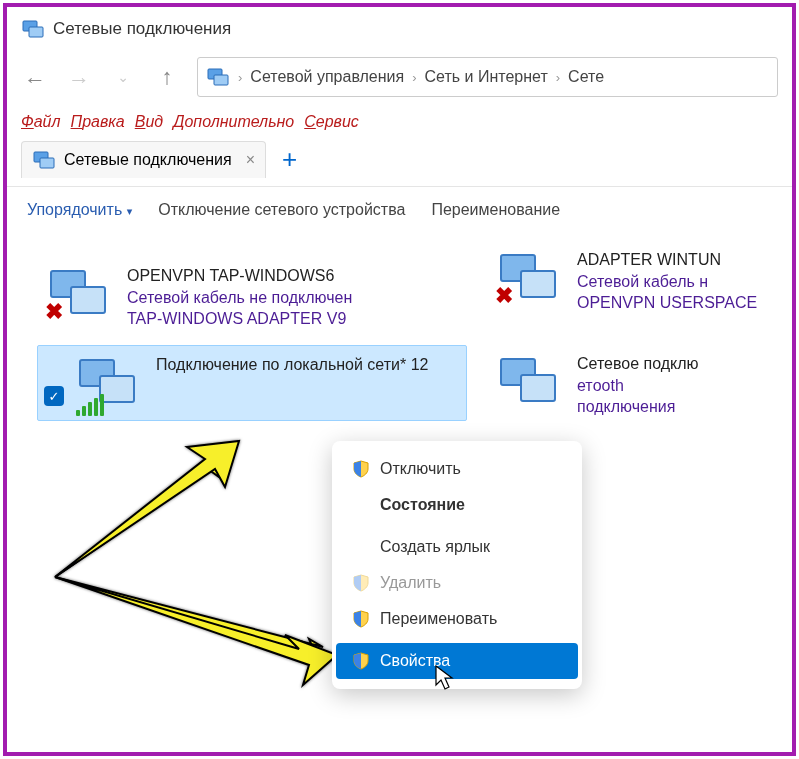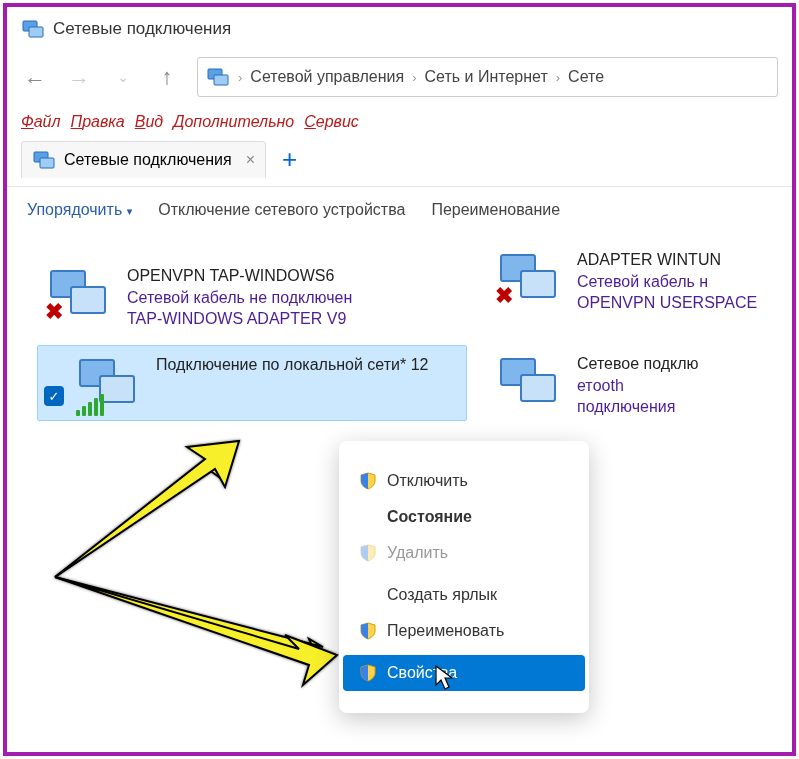--- a/index.html
+++ b/index.html
@@ -17,21 +17,21 @@
 .plus { color: #0066cc; font-size: 26px; font-weight: 300; padding: 0 6px; }
 .toolbar { display: flex; gap: 26px; padding: 14px 20px; font-size: 16px; color: #444; white-space: nowrap; overflow: hidden; }
 .toolbar .sort { color: #2a5db0; }
 .content { position: relative; padding: 4px 10px; }
 .adapter { display: flex; align-items: flex-start; gap: 14px; width: 430px; padding: 8px 6px; position: absolute; }
 .adapter.sel { background: #cce8ff; border: 1px solid #99d1ff; border-radius: 2px; }
 .check { width: 20px; height: 20px; border-radius: 4px; background: #0067c0; position: absolute; left: 6px; top: 40px; display: flex; align-items: center; justify-content: center; color: #fff; font-size: 13px; }
 .adapter .txt { font-size: 16px; line-height: 1.35; }
 .adapter .name { color: #222; }
 .adapter .st { color: #4c1d95; }
-.ctxmenu { position: absolute; left: 332px; top: 434px; width: 250px; background: #fff; border-radius: 8px; box-shadow: 0 6px 24px rgba(0,0,0,.22); padding: 22px 4px; font-size: 16px; z-index: 10; }
+.ctxmenu { position: absolute; left: 325px; top: 434px; width: 250px; background: #fff; border-radius: 8px; box-shadow: 0 6px 24px rgba(0,0,0,.22); padding: 10px 4px; font-size: 16px; z-index: 10; }
 .ctxmenu .row { display: flex; align-items: center; gap: 10px; padding: 9px 16px; border-radius: 4px; color: #333; }
 .ctxmenu .row.bold { font-weight: 600; }
 .ctxmenu .row.dim { color: #999; }
 .ctxmenu .row.hi { background: #0078d4; color: #fff; }
 .shield { width: 18px; height: 18px; flex-shrink: 0; }
 .shield-blank { width: 18px; flex-shrink: 0; }
 .cursor { position: absolute; left: 428px; top: 658px; z-index: 20; }
 
 
 .netico { width: 24px; height: 24px; }
@@ -172,30 +172,30 @@
       <svg class="shield" viewBox="0 0 18 18">
           <path d="M9 1 L16 3 V9 C16 13 12 16 9 17 C6 16 2 13 2 9 V3 Z" fill="#ffd24d" stroke="#d8a000"></path>
           <path d="M9 1 V17 C6 16 2 13 2 9 V3 Z" fill="#3b82e6"></path>
         </svg>
       <span>Отключить</span>
     </div>
     <div class="row bold">
       <span class="shield-blank"></span>
       <span>Состояние</span>
     </div>
-    <div class="row dim">
-      <svg class="shield" viewBox="0 0 18 18" style="opacity:.4">
-          <path d="M9 1 L16 3 V9 C16 13 12 16 9 17 C6 16 2 13 2 9 V3 Z" fill="#ffd24d" stroke="#d8a000"></path>
-          <path d="M9 1 V17 C6 16 2 13 2 9 V3 Z" fill="#3b82e6"></path>
-        </svg>
-      <span>Удалить</span>
-    </div>
     <div class="row" style="margin-top:6px">
       <span class="shield-blank"></span>
       <span>Создать ярлык</span>
+    </div>
+    <div class="row dim">
+      <svg class="shield" viewBox="0 0 18 18" style="opacity:.4">
+          <path d="M9 1 L16 3 V9 C16 13 12 16 9 17 C6 16 2 13 2 9 V3 Z" fill="#ffd24d" stroke="#d8a000"></path>
+          <path d="M9 1 V17 C6 16 2 13 2 9 V3 Z" fill="#3b82e6"></path>
+        </svg>
+      <span>Удалить</span>
     </div>
     <div class="row">
       <svg class="shield" viewBox="0 0 18 18">
           <path d="M9 1 L16 3 V9 C16 13 12 16 9 17 C6 16 2 13 2 9 V3 Z" fill="#ffd24d" stroke="#d8a000"></path>
           <path d="M9 1 V17 C6 16 2 13 2 9 V3 Z" fill="#3b82e6"></path>
         </svg>
       <span>Переименовать</span>
     </div>
     <div class="row hi" style="margin-top:6px">
       <svg class="shield" viewBox="0 0 18 18">

